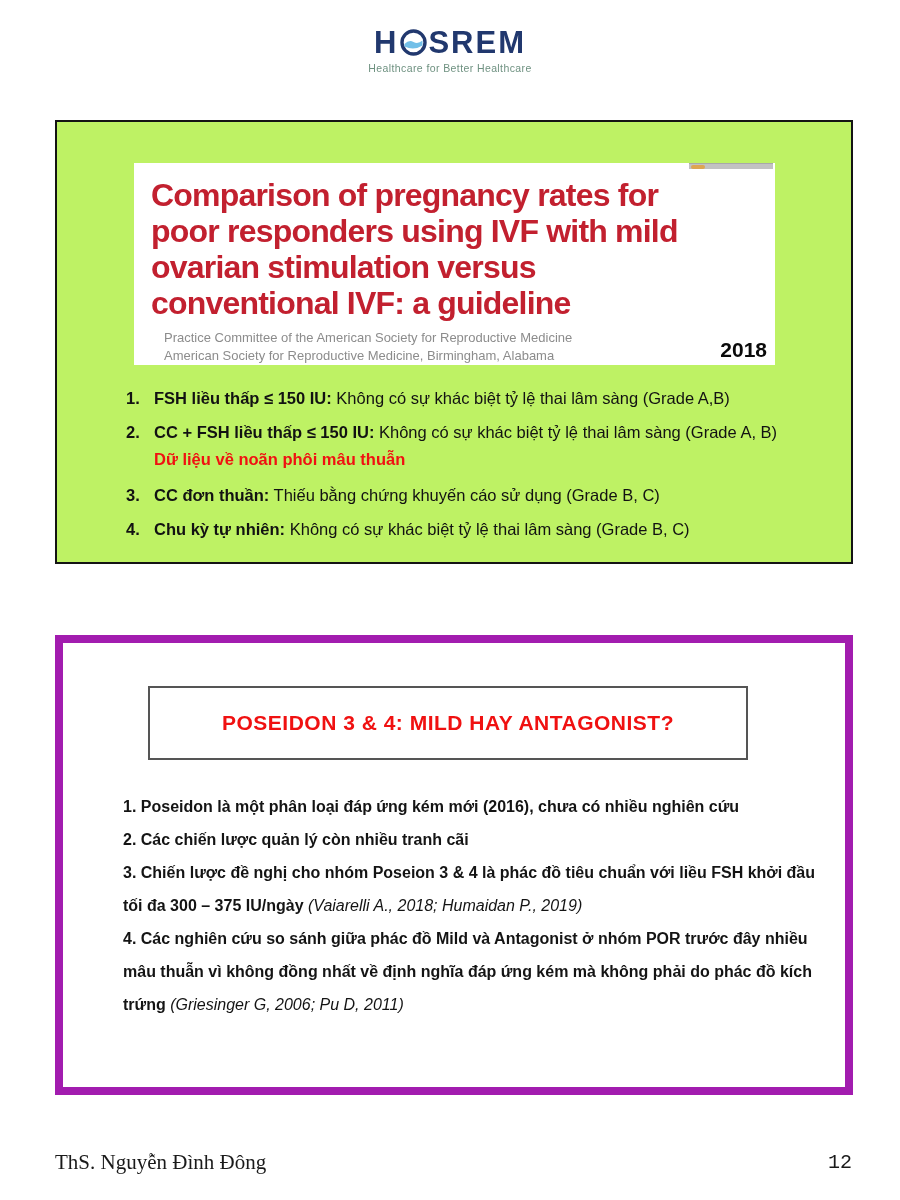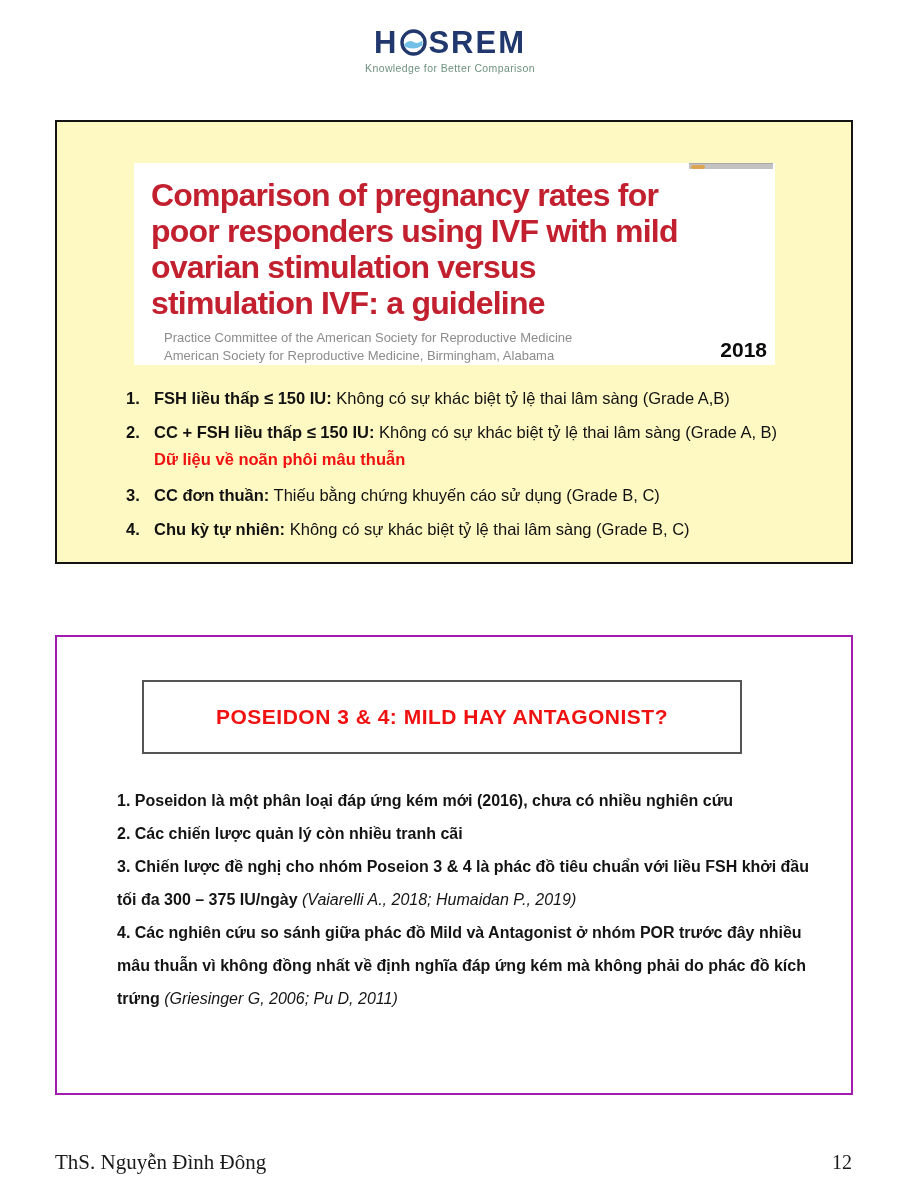--- a/index.html
+++ b/index.html
@@ -38,21 +38,21 @@
     font-size: 10.5px;
     letter-spacing: 0.4px;
     color: #6e9180;
   }
 
   
   .slide1 {
     position: absolute;
     left: 55px; top: 120px;
     width: 798px; height: 444px;
-    background: #fef9c3;
+    background: #bef264;
     border: 2px solid #141414;
   }
   .clipping {
     position: absolute;
     left: 77px; top: 41px;
     width: 641px; height: 202px;
     background: #ffffff;
   }
   .clip-scrollbar {
     position: absolute;
@@ -109,21 +109,21 @@
     font-weight: bold;
     color: #f01111;
   }
 
   
   .slide2 {
     position: absolute;
     left: 55px; top: 635px;
     width: 798px; height: 460px;
     background: #ffffff;
-    border: 2px solid #a21caf;
+    border: 8px solid #a21caf;
   }
   .s2-titlebox {
     position: absolute;
     left: 85px; top: 43px;
     width: 600px; height: 74px;
     border: 2px solid #555555;
     background: #ffffff;
     display: flex;
     align-items: center;
     justify-content: center;
@@ -152,53 +152,53 @@
     position: absolute;
     left: 55px; top: 1150px;
     font-family: "Liberation Serif", "DejaVu Serif", serif;
     font-size: 21px;
     color: #1a1a1a;
     text-align: right;
   }
   .footer-page {
     position: absolute;
     right: 48px; top: 1151px;
-    font-family: Liberation Serif, serif;
+    font-family: Liberation Mono, monospace;
     font-size: 20px;
     color: #1a1a1a;
   }
 </style>
 </head>
 <body>
 
 <div class="page">
 
   <div class="logo-wrap">
     <div class="logo-word">
       <span>H</span>
       <svg class="logo-o" width="27" height="27" viewBox="0 0 27 27">
         <circle cx="13.5" cy="13.5" r="11.5" fill="#ffffff" stroke="#21386e" stroke-width="3.4"></circle>
         <path d="M4.5 15 Q9 10.5 13.5 13 Q18 15.5 22.5 11.5 L22.5 16.5 Q14 22 4.5 17.5 Z" fill="#72bfe8"></path>
       </svg>
       <span>SREM</span>
     </div>
-    <div class="logo-tagline">Knowledge for Better Comparison</div>
+    <div class="logo-tagline">Healthcare for Better Healthcare</div>
   </div>
 
   <div class="slide1">
 
     <div class="clipping">
       <div class="clip-scrollbar">
         <div class="thumb"></div>
       </div>
       <div class="clip-title">
         <div>Comparison of pregnancy rates for</div>
         <div>poor responders using IVF with mild</div>
         <div>ovarian stimulation versus</div>
-        <div>stimulation IVF: a guideline</div>
+        <div>conventional IVF: a guideline</div>
       </div>
       <div class="clip-byline">
         <div>Practice Committee of the American Society for Reproductive Medicine</div>
         <div>American Society for Reproductive Medicine, Birmingham, Alabama</div>
       </div>
       <div class="clip-year">2018</div>
     </div>
 
     <div class="s1-list">
       <div class="s1-item">

